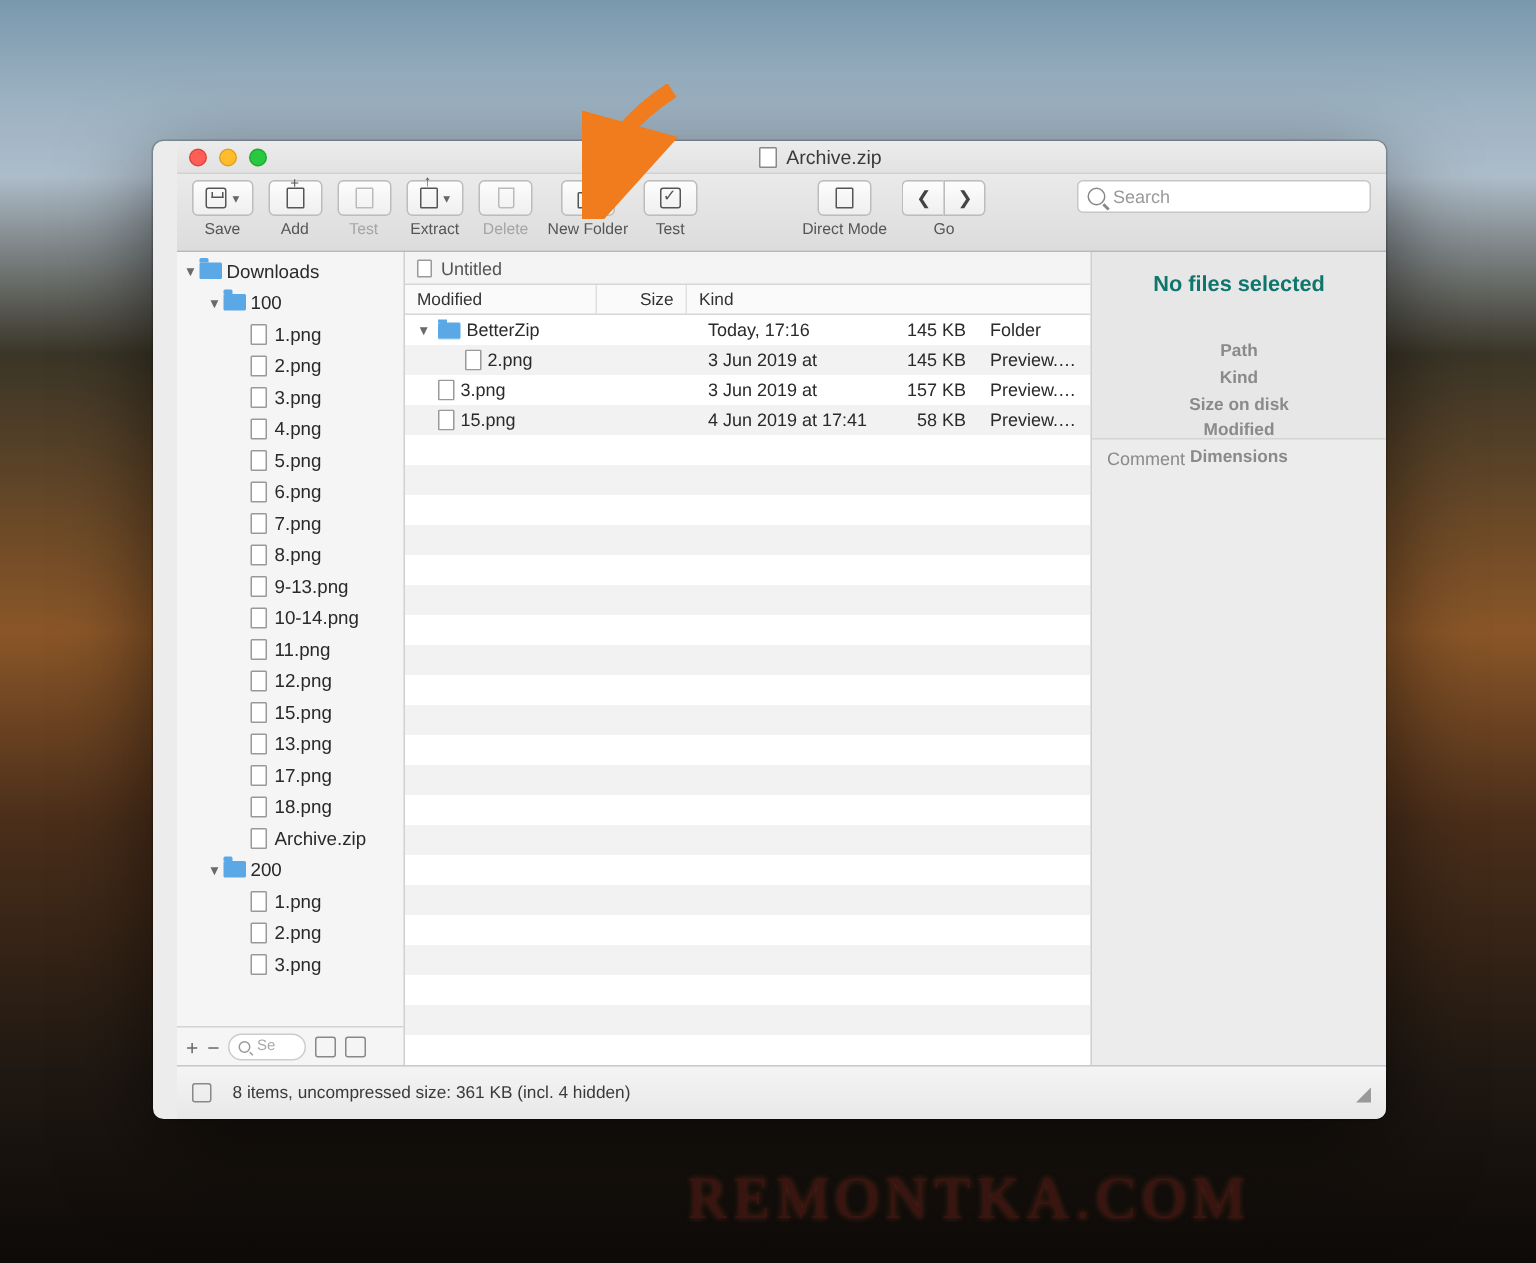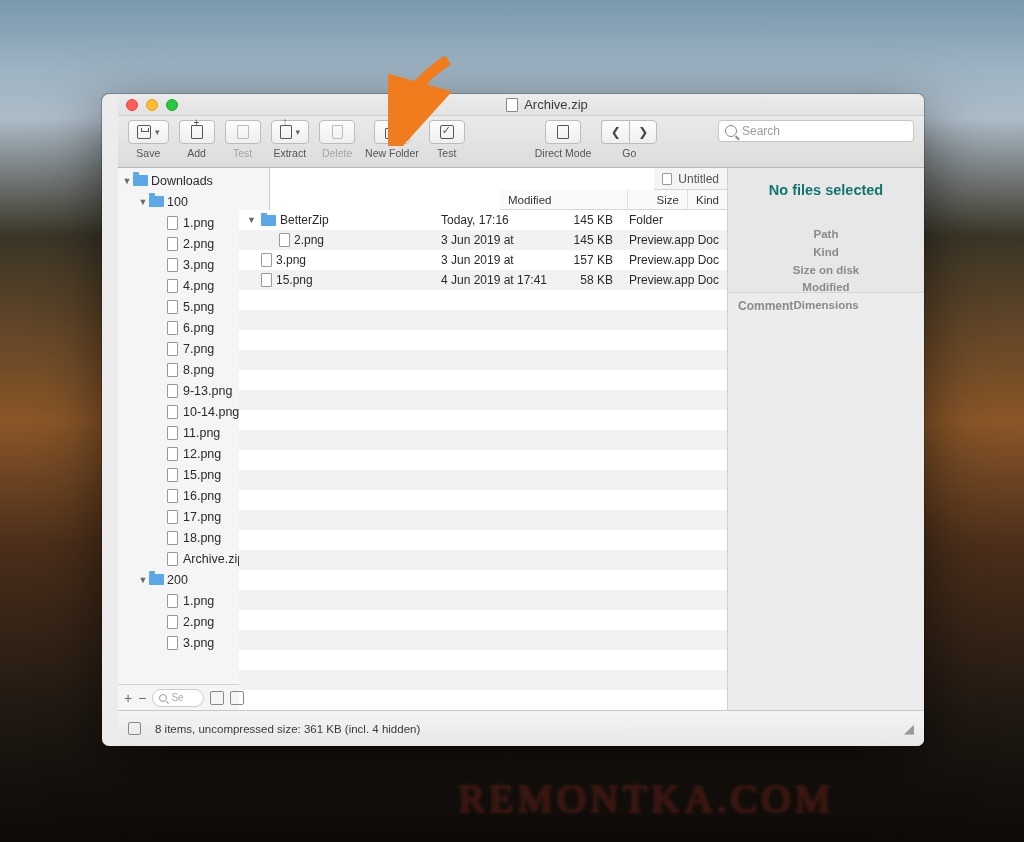--- a/index.html
+++ b/index.html
@@ -36,21 +36,21 @@
   .tree-row{display:flex;align-items:center;height:21px;padding-left:4px;cursor:default;white-space:nowrap;}
   .tree-row .tw{width:10px;font-size:9px;color:#6a6a6a;text-align:center;}
   .tree-row .ic{width:16px;height:16px;margin-right:3px;display:flex;align-items:center;justify-content:center;}
   .fold-ic{width:15px;height:11px;background:#5aa9e6;border-radius:1px;position:relative;}
   .fold-ic::before{content:"";position:absolute;top:-3px;left:0;width:6px;height:3px;background:#5aa9e6;border-radius:1px 1px 0 0;}
   .file-ic{width:11px;height:14px;background:#fff;border:1px solid #999;border-radius:1px;}
   .sidebar-bottom{height:26px;border-top:1px solid #d4d4d4;display:flex;align-items:center;padding:0 6px;gap:6px;font-size:14px;color:#6a6a6a;}
   .sidebar-bottom .sb-search{flex:1;height:18px;border:1px solid #ccc;border-radius:9px;font-size:10px;color:#aaa;display:flex;align-items:center;padding:0 14px 0 6px;gap:4px;background:#fff;max-width:52px;}
   .sidebar-bottom .sb-search .mag{width:8px;height:8px;border:1px solid #999;border-radius:50%;position:relative;}
   .sidebar-bottom .sb-search .mag::after{content:"";position:absolute;right:-3px;bottom:-2px;width:3px;height:1px;background:#999;transform:rotate(45deg);}
-  .main{flex:1;display:flex;flex-direction:column;min-width:0;background:#fff;align-items:flex-end;}
+  .main{flex:1;display:flex;flex-direction:column;min-width:0;background:#fff;}
   .path-bar{height:22px;border-bottom:1px solid #d6d6d6;display:flex;align-items:center;padding:0 8px;gap:6px;font-size:12px;color:#555;background:#f4f4f4;}
   .headers{height:20px;display:flex;border-bottom:1px solid #d6d6d6;font-size:11.5px;color:#333;background:#fafafa;}
   .hcell{display:flex;align-items:center;padding:0 8px;border-right:1px solid #e0e0e0;}
   .hcell.name{flex:0 0 194px;}
   .hcell.mod{flex:0 0 128px;}
   .hcell.size{flex:0 0 60px;justify-content:flex-end;}
   .hcell.kind{flex:1;border-right:0;}
   .rows{flex:1;overflow:auto;}
   .row{height:20px;display:flex;align-items:center;font-size:12px;color:#2a2a2a;}
   .row:nth-child(odd){background:#fff;}
@@ -58,21 +58,21 @@
   .row.empty{}
   .rcell{padding:0 8px;overflow:hidden;white-space:nowrap;text-overflow:ellipsis;}
   .rcell.name{flex:0 0 194px;display:flex;align-items:center;gap:4px;}
   .rcell.mod{flex:0 0 128px;}
   .rcell.size{flex:0 0 60px;text-align:right;}
   .rcell.kind{flex:1;}
   .inspector{width:197px;background:#ececec;border-left:1px solid #d0d0d0;display:flex;flex-direction:column;}
   .ins-head{height:125px;border-bottom:1px solid #d4d4d4;padding:14px 10px 10px;text-align:center;background:#e7e7e7;}
   .ins-head h3{font-size:14.5px;color:#0f766e;margin-bottom:28px;font-weight:700;}
   .ins-meta{font-size:11.5px;color:#8a8a8a;line-height:1.55;font-weight:600;}
-  .ins-comment{padding:6px 10px;font-size:12px;color:#8a8a8a;font-weight:bold;}
+  .ins-comment{padding:6px 10px;font-size:12px;color:#8a8a8a;}
   .statusbar{height:36px;background:linear-gradient(#f4f4f4,#e8e8e8);border-top:1px solid #c8c8c8;display:flex;align-items:center;padding:0 10px;font-size:11.5px;color:#3a3a3a;gap:14px;}
   .statusbar .grip{margin-left:auto;color:#999;font-size:13px;}
   .arrow{position:absolute;left:388px;top:56px;z-index:20;pointer-events:none;}
   .tb-icon{width:16px;height:16px;display:inline-block;position:relative;}
   .i-save{border:1.5px solid #555;border-radius:2px;width:14px;height:14px;}
   .i-save::after{content:"";position:absolute;top:2px;left:3px;width:6px;height:3px;border:1px solid #555;border-top:0;}
   .i-add{border:1.5px solid #555;width:12px;height:14px;border-radius:1px;}
   .i-add::before{content:"+";position:absolute;top:-9px;left:2px;font-size:10px;color:#555;}
   .i-view{border:1.5px solid #bbb;width:12px;height:14px;border-radius:1px;}
   .i-extract{border:1.5px solid #555;width:12px;height:14px;border-radius:1px;}
@@ -291,21 +291,21 @@
             <span class="ic">
               <span class="file-ic"></span>
             </span>
             <span>15.png</span>
           </div>
           <div class="tree-row" style="padding-left: 36px;">
             <span class="tw"></span>
             <span class="ic">
               <span class="file-ic"></span>
             </span>
-            <span>16.png</span>
+            <span>13.png</span>
           </div>
           <div class="tree-row" style="padding-left: 36px;">
             <span class="tw"></span>
             <span class="ic">
               <span class="file-ic"></span>
             </span>
             <span>17.png</span>
           </div>
           <div class="tree-row" style="padding-left: 36px;">
             <span class="tw"></span>

